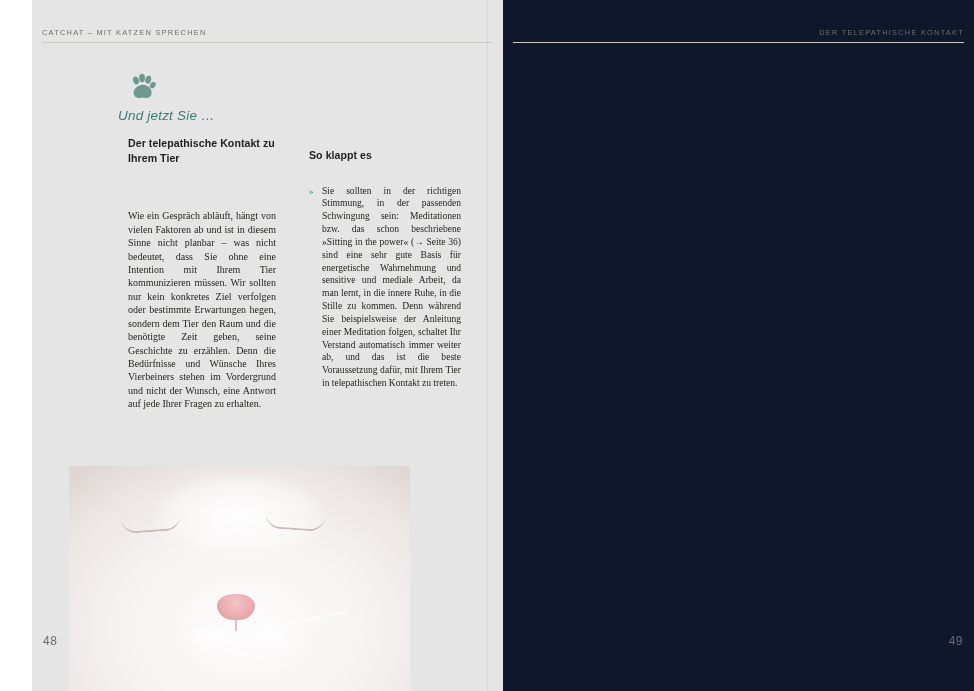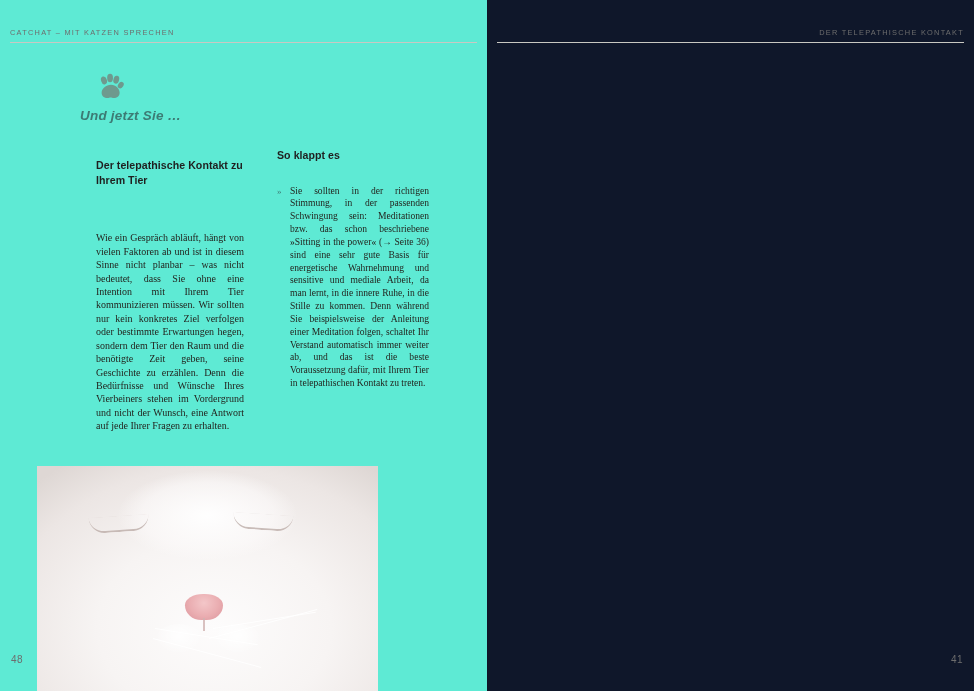--- a/index.html
+++ b/index.html
@@ -18,21 +18,22 @@
     position: absolute;
     inset: 0;
     display: flex;
   }
   .page {
     position: relative;
     height: 691px;
   }
   .page-left {
     width: 487px;
-    background: #5eead4;
+    background: #e5e5e5;
+    margin-left: 32px;
   }
   .page-right {
     width: 487px;
     background: #0f172a;
   }
   .gutter {
     position: absolute;
     left: 487px; top: 0;
     width: 1px; height: 691px;
     background: rgba(0,0,0,0.05);
@@ -57,45 +58,44 @@
     left: 10px; right: 10px;
     top: 42px;
     height: 1px;
     background: #c9c8c2;
   }
   .rule-r { left: 10px; right: 10px; }
 
   
   .folio {
     position: absolute;
-    bottom: 26px;
-    font-family: "Liberation Sans", sans-serif;
-    font-size: 10px;
+    bottom: 43px;
+    font-family: "Liberation Sans", sans-serif;
+    font-size: 12px;
     color: #6d6d6d;
     letter-spacing: 0.5px;
   }
   .folio-left { left: 11px; }
   .folio-right { right: 11px; }
 
   
   .paw-icon {
     position: absolute;
     left: 96px; top: 72px;
     width: 30px; height: 30px;
   }
 
   .section-title {
     position: absolute;
-    left: 80px; top: 108px;
+    left: 86px; top: 108px;
     font-family: "Liberation Sans", sans-serif;
     font-size: 13.5px;
     font-style: italic;
     color: #3c7b74;
     letter-spacing: 0.2px;
-    font-weight: bold;
   }
 
   .col-head {
     font-family: "Liberation Sans", sans-serif;
     font-size: 10.6px;
     font-weight: bold;
     color: #1f1f1f;
     line-height: 1.38;
     letter-spacing: 0.05px;
   }
@@ -105,21 +105,21 @@
     font-size: 10px;
     line-height: 1.345;
     color: #23251f;
     text-align: justify;
     hyphens: auto;
   }
 
   
   .lcol1 {
     position: absolute;
-    left: 96px; top: 158px;
+    left: 96px; top: 136px;
     width: 148px;
   }
   .lcol1 .body-col { margin-top: 44px; }
 
   .lcol2 {
     position: absolute;
     left: 277px; top: 148px;
     width: 152px;
   }
   .lcol2 .bullet-list { margin-top: 22px; }
@@ -261,17 +261,17 @@
     </div>
 
     <div class="folio folio-left">48</div>
   </div>
 
   <div class="page page-right">
 
     <div class="runhead runhead-right">Der telepathische Kontakt</div>
     <div class="rule rule-r"></div>
 
-    <div class="folio folio-right">41</div>
+    <div class="folio folio-right">49</div>
   </div>
 
   <div class="gutter"></div>
 </div>
 
 </body></html>

